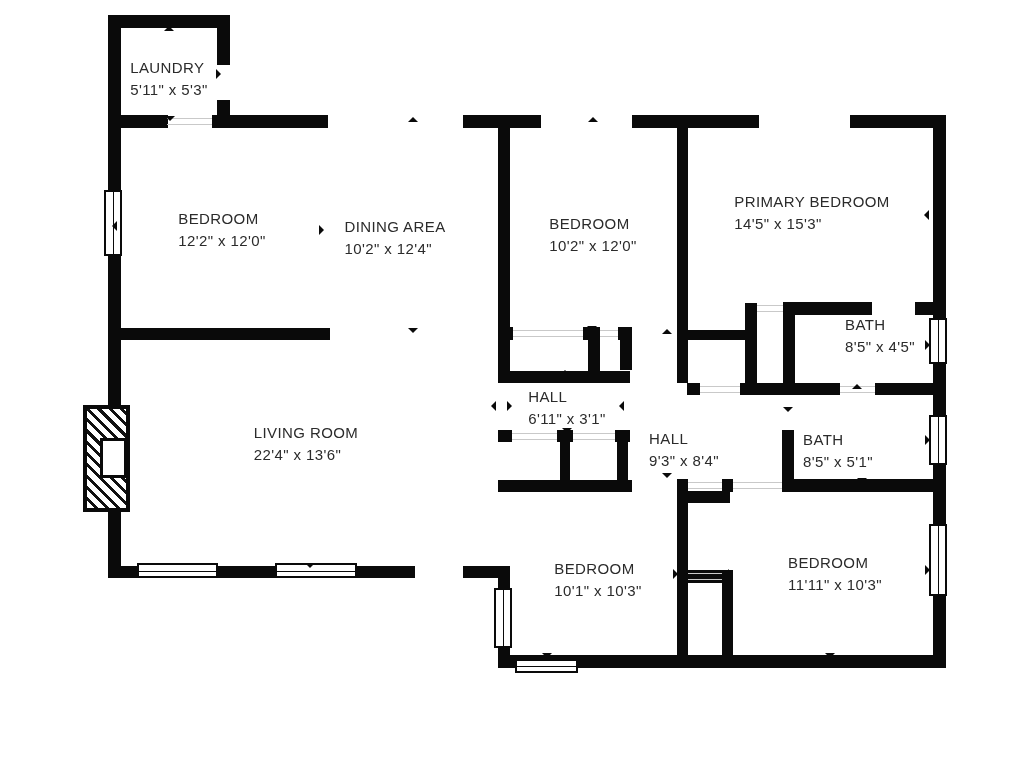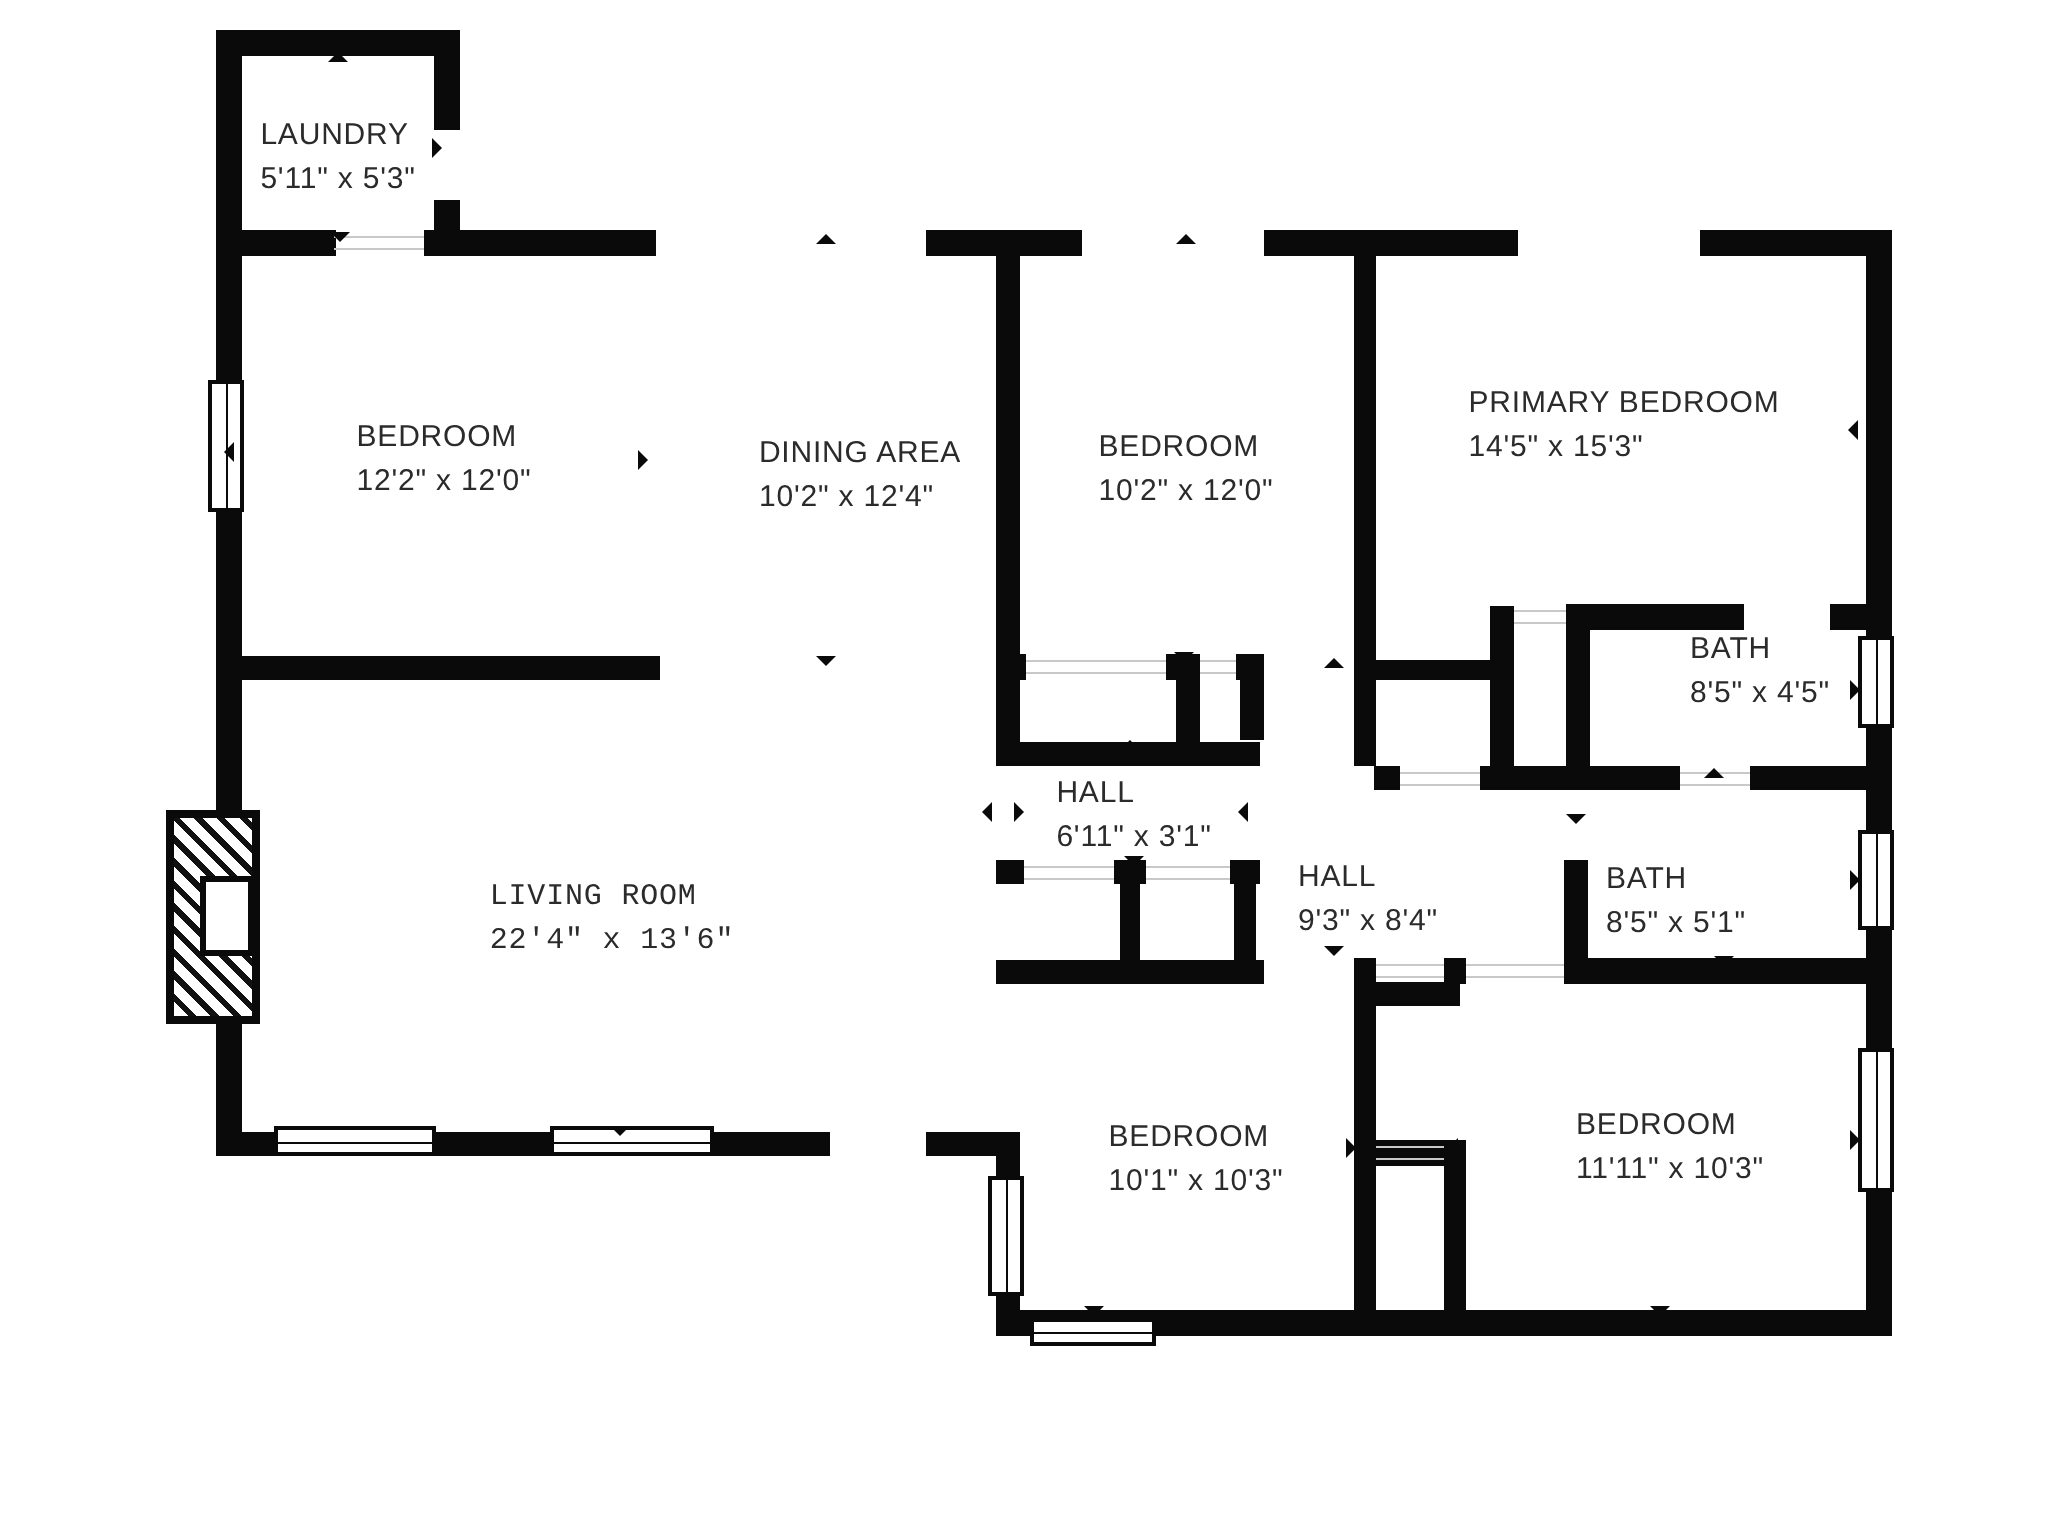--- a/index.html
+++ b/index.html
@@ -148,21 +148,21 @@
     <div class="fireplace" style="left: 83px; top: 405px; width: 47px; height: 107px;"></div>
     <div class="fireplace-inner" style="left: 100px; top: 438px; width: 27px; height: 40px;"></div>
     <div class="room-label" style="left: 169px; top: 79px;">
       <div>LAUNDRY</div>
       <div class="dims">5'11" x 5'3"</div>
     </div>
     <div class="room-label" style="left: 222px; top: 230px;">
       <div>BEDROOM</div>
       <div class="dims">12'2" x 12'0"</div>
     </div>
-    <div class="room-label" style="left: 430px; top: 238px;">
+    <div class="room-label" style="left: 395px; top: 238px;">
       <div>DINING AREA</div>
       <div class="dims">10'2" x 12'4"</div>
     </div>
     <div class="room-label" style="left: 593px; top: 235px;">
       <div>BEDROOM</div>
       <div class="dims">10'2" x 12'0"</div>
     </div>
     <div class="room-label" style="left: 812px; top: 213px;">
       <div>PRIMARY BEDROOM</div>
       <div class="dims">14'5" x 15'3"</div>
@@ -176,21 +176,21 @@
       <div class="dims">6'11" x 3'1"</div>
     </div>
     <div class="room-label" style="left: 684px; top: 450px;">
       <div>HALL</div>
       <div class="dims">9'3" x 8'4"</div>
     </div>
     <div class="room-label" style="left: 838px; top: 451px;">
       <div>BATH</div>
       <div class="dims">8'5" x 5'1"</div>
     </div>
-    <div class="room-label" style="left: 306px; top: 460px; font-family: Liberation Mono, monospace;">
+    <div class="room-label" style="left: 306px; top: 444px;">
       <div>LIVING ROOM</div>
       <div class="dims">22'4" x 13'6"</div>
     </div>
     <div class="room-label" style="left: 598px; top: 580px;">
       <div>BEDROOM</div>
       <div class="dims">10'1" x 10'3"</div>
     </div>
     <div class="room-label" style="left: 835px; top: 574px;">
       <div>BEDROOM</div>
       <div class="dims">11'11" x 10'3"</div>

